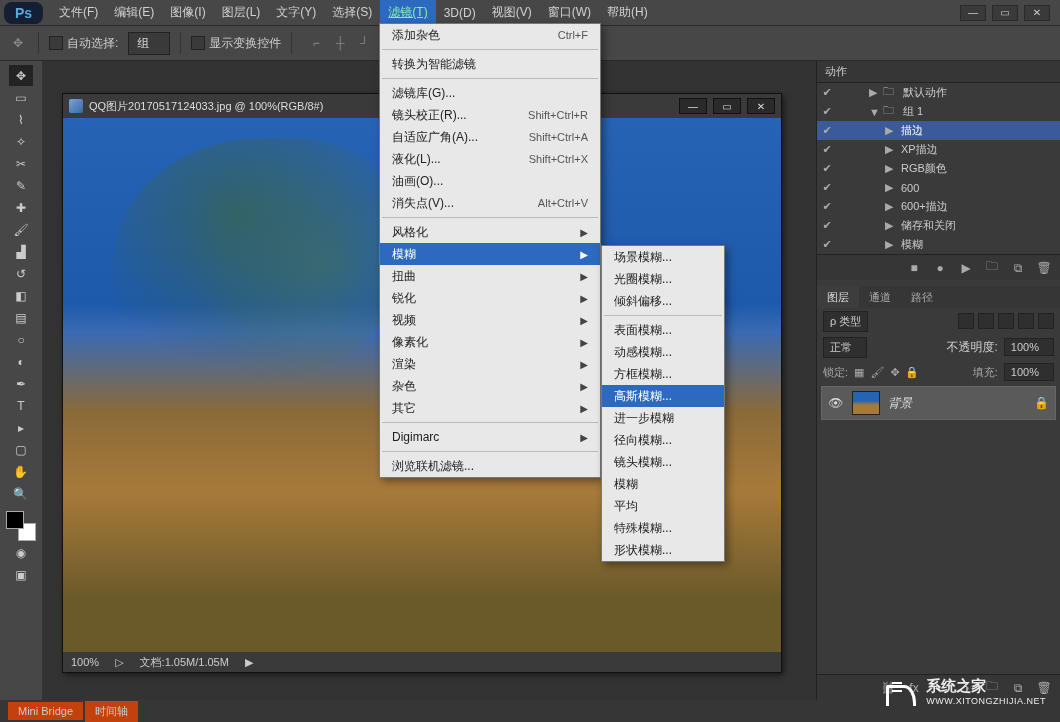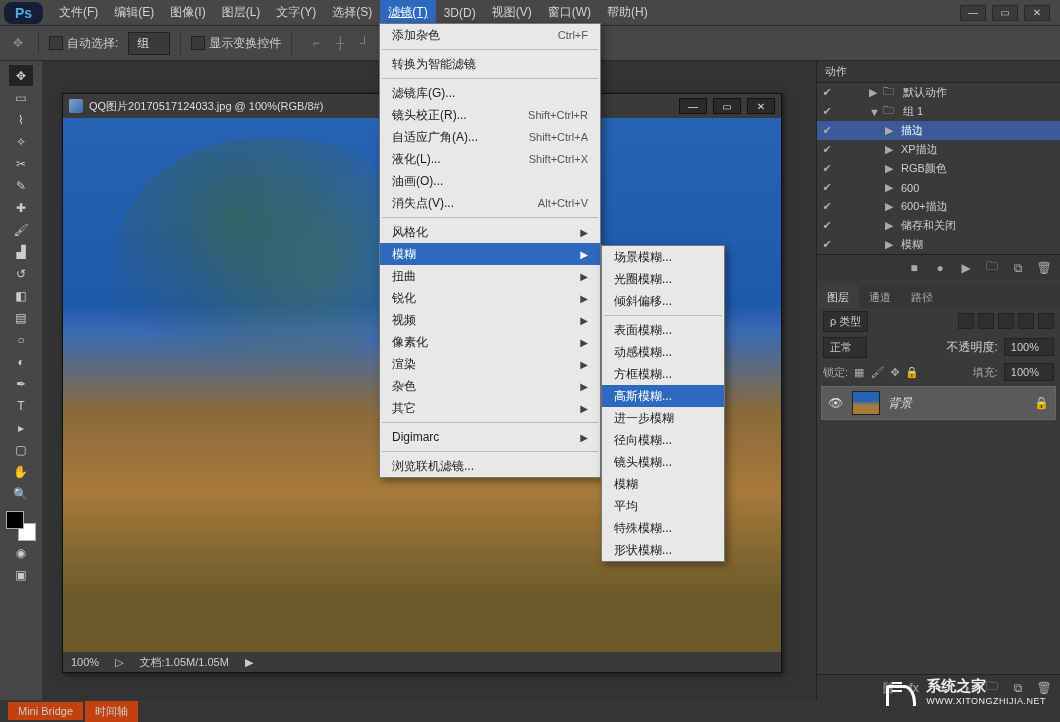--- a/index.html
+++ b/index.html
@@ -1,20 +1,20 @@
 <!DOCTYPE html>
 <html><head>
 <meta charset="utf-8">
 <style>
 * { margin: 0; padding: 0; box-sizing: border-box; font-family: "Microsoft YaHei", Tahoma, sans-serif; }
 body { width: 1060px; height: 722px; background: #474747; color: #d1d1d1; font-size: 12px; overflow: hidden; position: relative; }
 .menubar { height: 25px; background: #474747; display: flex; align-items: center; padding: 0 4px; }
 .ps-logo { width: 39px; height: 22px; background: #141f33; color: #56a8df; display: flex; align-items: center; justify-content: center; font-weight: bold; font-size: 14px; margin-right: 8px; border-radius: 8px; }
 .menu-item { padding: 4px 8px; cursor: default; }
-.menu-item.active { background: #2d6abf; color: #ffffff; text-decoration: underline; }
+.menu-item.active { background: #2d6abf; color: #86efac; text-decoration: underline; }
 .window-controls { margin-left: auto; display: flex; gap: 6px; padding-right: 6px; }
 .winbtn { width: 26px; height: 16px; background: #3a3a3a; border: 1px solid #2a2a2a; display: flex; align-items: center; justify-content: center; font-size: 10px; color: #ccc; }
 .options-bar { height: 36px; background: #474747; border-top: 1px solid #2a2a2a; border-bottom: 1px solid #2a2a2a; display: flex; align-items: center; padding: 0 8px; gap: 10px; color: #ccc; }
 .opt-select { background: #3a3a3a; border: 1px solid #222; color: #ddd; padding: 2px 20px 2px 8px; font-size: 12px; }
 .opt-check { display: flex; align-items: center; gap: 4px; }
 .opt-checkbox { width: 14px; height: 14px; background: #3a3a3a; border: 1px solid #222; }
 .opt-sep { width: 1px; height: 22px; background: #333; }
 .opt-iconrow { display: flex; gap: 4px; margin-left: 4px; }
 .opt-icon { width: 20px; height: 20px; display: flex; align-items: center; justify-content: center; color: #888; }
 .main-area { display: flex; height: calc(722px - 25px - 36px - 22px); position: relative; }

